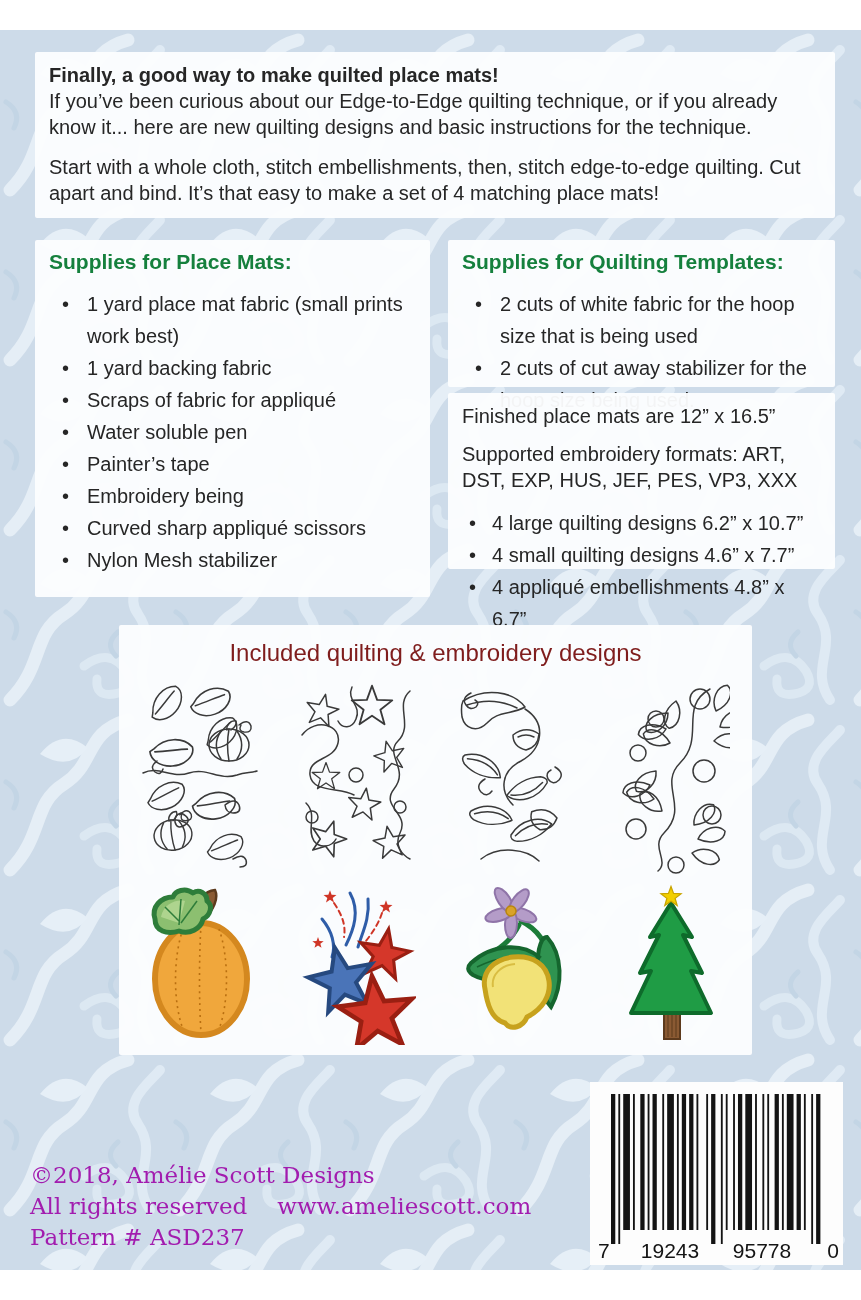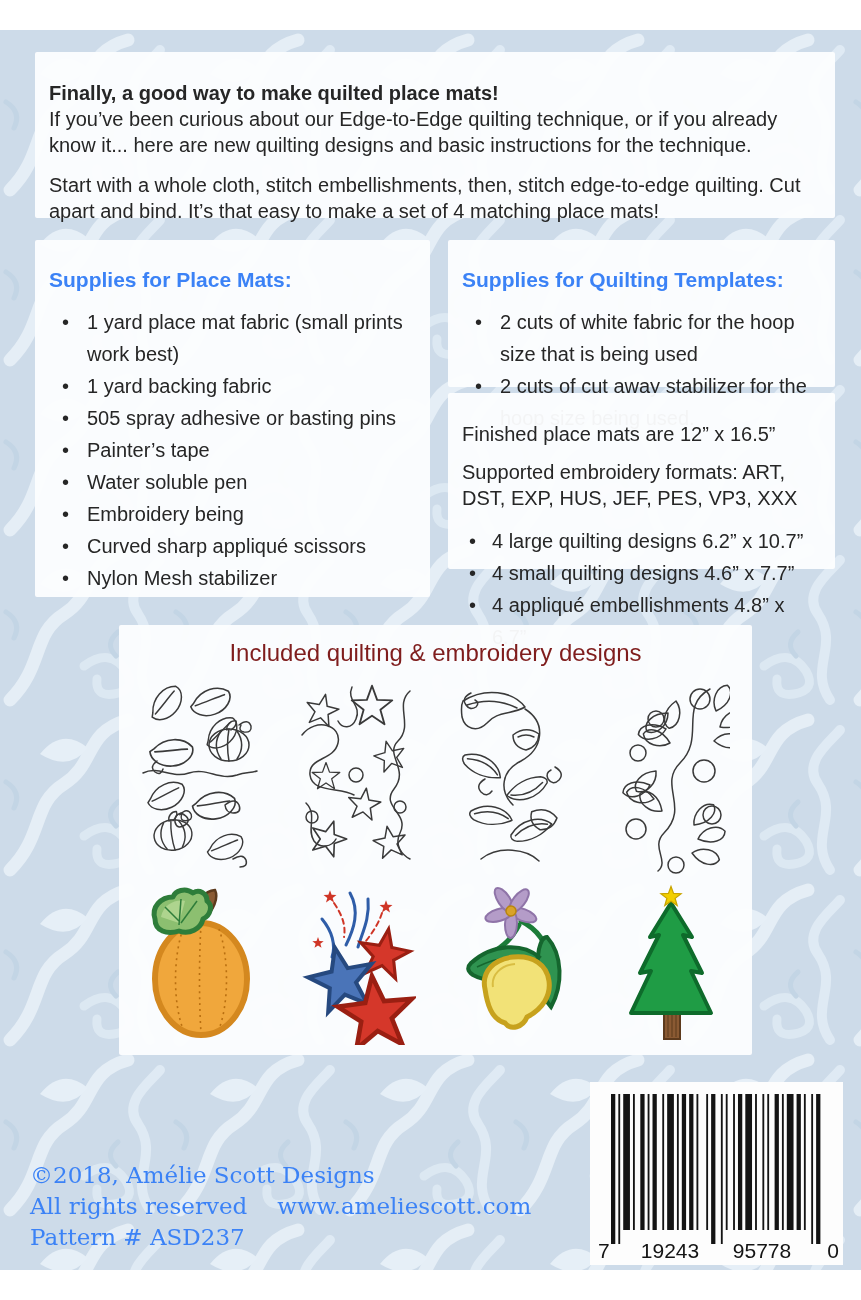--- a/index.html
+++ b/index.html
@@ -6,37 +6,37 @@
   .sheet {
     position:relative; width:861px; height:1300px; margin:0 auto;
     background:#ffffff; overflow:hidden;
     font-family:"Liberation Sans", sans-serif; color:#222;
   }
   .bgwrap { position:absolute; left:0; top:30px; width:861px; height:1240px; }
   .box {
     position:absolute; background:rgba(252,253,254,0.96);
     border-radius:2px;
   }
-  .pad { padding:28px 14px; }
+  .pad { padding:10px 14px; }
   .body-text { font-size:20px; line-height:26px; color:#262626; }
   .intro p { margin:0 0 0 0; }
   .intro .spacer { height:14px; }
-  .hd { font-size:21px; font-weight:bold; margin:0 0 14px 0; color:#3b82f6; }
+  .hd { font-size:21px; font-weight:bold; margin:0 0 14px 0; color:#15803d; }
   .blist { list-style:none; margin:0; padding:0; font-size:20px; line-height:32px; color:#262626; }
   .blist li { position:relative; padding-left:38px; }
   .blist li::before { content:"\2022"; position:absolute; left:13px; top:0; }
   .blist.tight li { padding-left:30px; }
   .blist.tight li::before { left:7px; }
   .designs-title { font-size:24px; text-align:center; margin:14px 0 16px 0; color:#7f1d1d; }
   .design-grid { display:flex; justify-content:space-between; padding:0 22px; }
   .design-cell { width:118px; }
   .row2 { margin-top:10px; }
   .footer {
     position:absolute; left:30px; top:1160px; width:540px;
-    font-family:"DejaVu Serif", serif; font-size:23px; line-height:31px; color:#3b82f6;
+    font-family:"DejaVu Serif", serif; font-size:23px; line-height:31px; color:#a21caf;
   }
   .footer .gap { display:inline-block; width:30px; }
   .barcode-box { position:absolute; left:590px; top:1082px; width:253px; height:183px; background:#fdfdfd; }
   svg { display:block; }
   .lineart { stroke:#3a3a3a; fill:none; stroke-width:1.5; stroke-linecap:round; stroke-linejoin:round; }
 </style>
 </head>
 <body>
 
 <div class="sheet">
@@ -88,23 +88,23 @@
     <p>If you’ve been curious about our Edge-to-Edge quilting technique, or if you already know it... here are new quilting designs and basic instructions for the technique.</p>
     <div class="spacer"></div>
     <p>Start with a whole cloth, stitch embellishments, then, stitch edge-to-edge quilting. Cut apart and bind. It’s that easy to make a set of 4 matching place mats!</p>
   </div>
 
   <div class="box pad" style="left:35px; top:240px; width:395px; height:357px; box-sizing:border-box;">
     <p class="hd">Supplies for Place Mats:</p>
     <ul class="blist">
       <li>1 yard place mat fabric (small prints work best)</li>
       <li>1 yard backing fabric</li>
-      <li>505 spray adhesive or basting pins</li>
+      <li>Scraps of fabric for appliqué</li>
+      <li>Water soluble pen</li>
       <li>Painter’s tape</li>
-      <li>Water soluble pen</li>
       <li>Embroidery being</li>
       <li>Curved sharp appliqué scissors</li>
       <li>Nylon Mesh stabilizer</li>
     </ul>
   </div>
 
   <div class="box pad" style="left:448px; top:240px; width:387px; height:147px; box-sizing:border-box;">
     <p class="hd">Supplies for Quilting Templates:</p>
     <ul class="blist">
       <li>2 cuts of white fabric for the hoop size that is being used</li>

